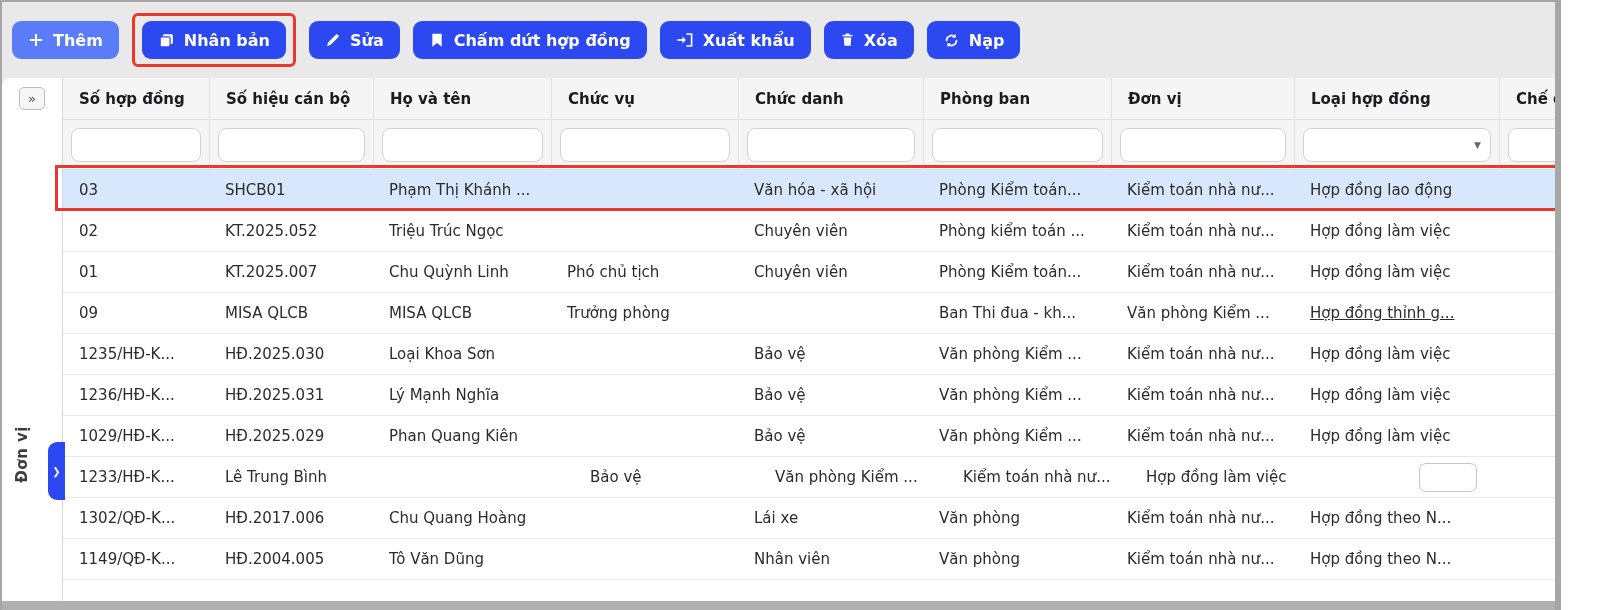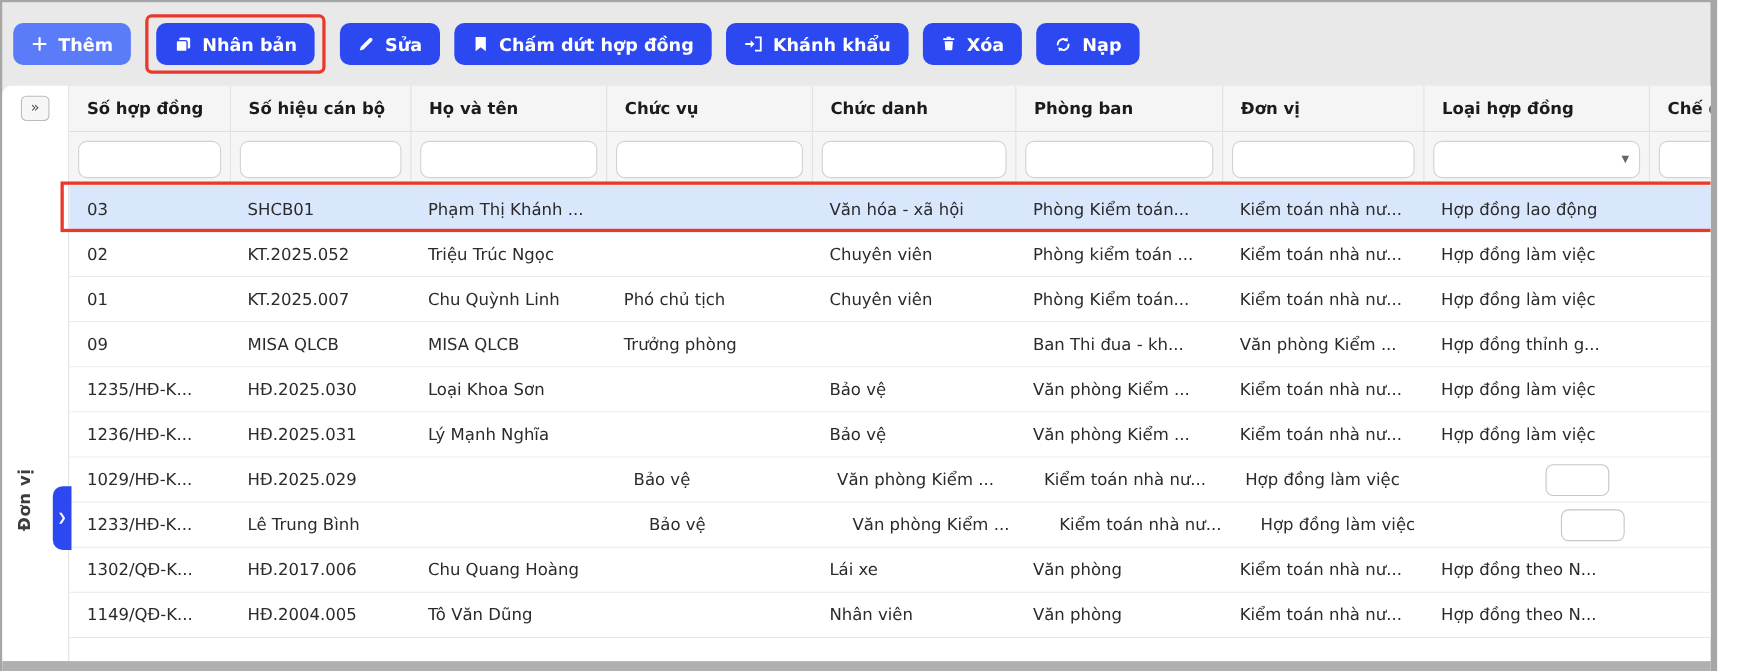--- a/index.html
+++ b/index.html
@@ -93,21 +93,21 @@
     </button>
 
     <button class="btn">
       <span class="ic">
         <svg width="18" height="18" viewBox="0 0 24 24">
             <path d="M2 12h8" stroke="#fff" stroke-width="2.4" fill="none"></path>
             <path d="M8.6 7.4L13.2 12l-4.6 4.6z" fill="#fff"></path>
             <path d="M13.8 4h7v16h-7" stroke="#fff" stroke-width="2.2" fill="none"></path>
           </svg>
       </span>
-      <span>Khánh khẩu</span>
+      <span>Xuất khẩu</span>
     </button>
 
     <button class="btn">
       <span class="ic">
         <svg width="15" height="16" viewBox="0 0 24 24">
             <path d="M4 5h16" stroke="#fff" stroke-width="2.4"></path>
             <path d="M9 2.8h6" stroke="#fff" stroke-width="2.4"></path>
             <path d="M6 8h12l-1 13H7L6 8z" fill="#fff"></path>
           </svg>
       </span>
@@ -224,21 +224,21 @@
             </div>
           </div>
           <div class="trow">
             <div class="tcell" style="width: 146px;">09</div>
             <div class="tcell" style="width: 164px;">MISA QLCB</div>
             <div class="tcell" style="width: 178px;">MISA QLCB</div>
             <div class="tcell" style="width: 187px;">Trưởng phòng</div>
             <div class="tcell" style="width: 185px;"></div>
             <div class="tcell" style="width: 188px;">Ban Thi đua - kh...</div>
             <div class="tcell" style="width: 183px;">Văn phòng Kiểm ...</div>
-            <div class="tcell" style="width: 205px;">Hợp đồng thỉnh g...</div>
+            <div class="tcell" style="width: 205px; text-decoration: underline;">Hợp đồng thỉnh g...</div>
             <div class="stubcell" style="width: 160px;">
               <div class="stub"></div>
             </div>
           </div>
           <div class="trow">
             <div class="tcell" style="width: 146px;">1235/HĐ-K...</div>
             <div class="tcell" style="width: 164px;">HĐ.2025.030</div>
             <div class="tcell" style="width: 178px;">Loại Khoa Sơn</div>
             <div class="tcell" style="width: 187px;"></div>
             <div class="tcell" style="width: 185px;">Bảo vệ</div>
@@ -258,20 +258,21 @@
             <div class="tcell" style="width: 188px;">Văn phòng Kiểm ...</div>
             <div class="tcell" style="width: 183px;">Kiểm toán nhà nư...</div>
             <div class="tcell" style="width: 205px;">Hợp đồng làm việc</div>
             <div class="stubcell" style="width: 160px;">
               <div class="stub"></div>
             </div>
           </div>
           <div class="trow">
             <div class="tcell" style="width: 146px;">1029/HĐ-K...</div>
             <div class="tcell" style="width: 164px;">HĐ.2025.029</div>
+            <div class="tcell" style="width: 178px;">Phan Quang Kiên</div>
             <div class="tcell" style="width: 187px;"></div>
             <div class="tcell" style="width: 185px;">Bảo vệ</div>
             <div class="tcell" style="width: 188px;">Văn phòng Kiểm ...</div>
             <div class="tcell" style="width: 183px;">Kiểm toán nhà nư...</div>
             <div class="tcell" style="width: 205px;">Hợp đồng làm việc</div>
             <div class="stubcell" style="width: 160px;">
               <div class="stub"></div>
             </div>
           </div>
           <div class="trow">

